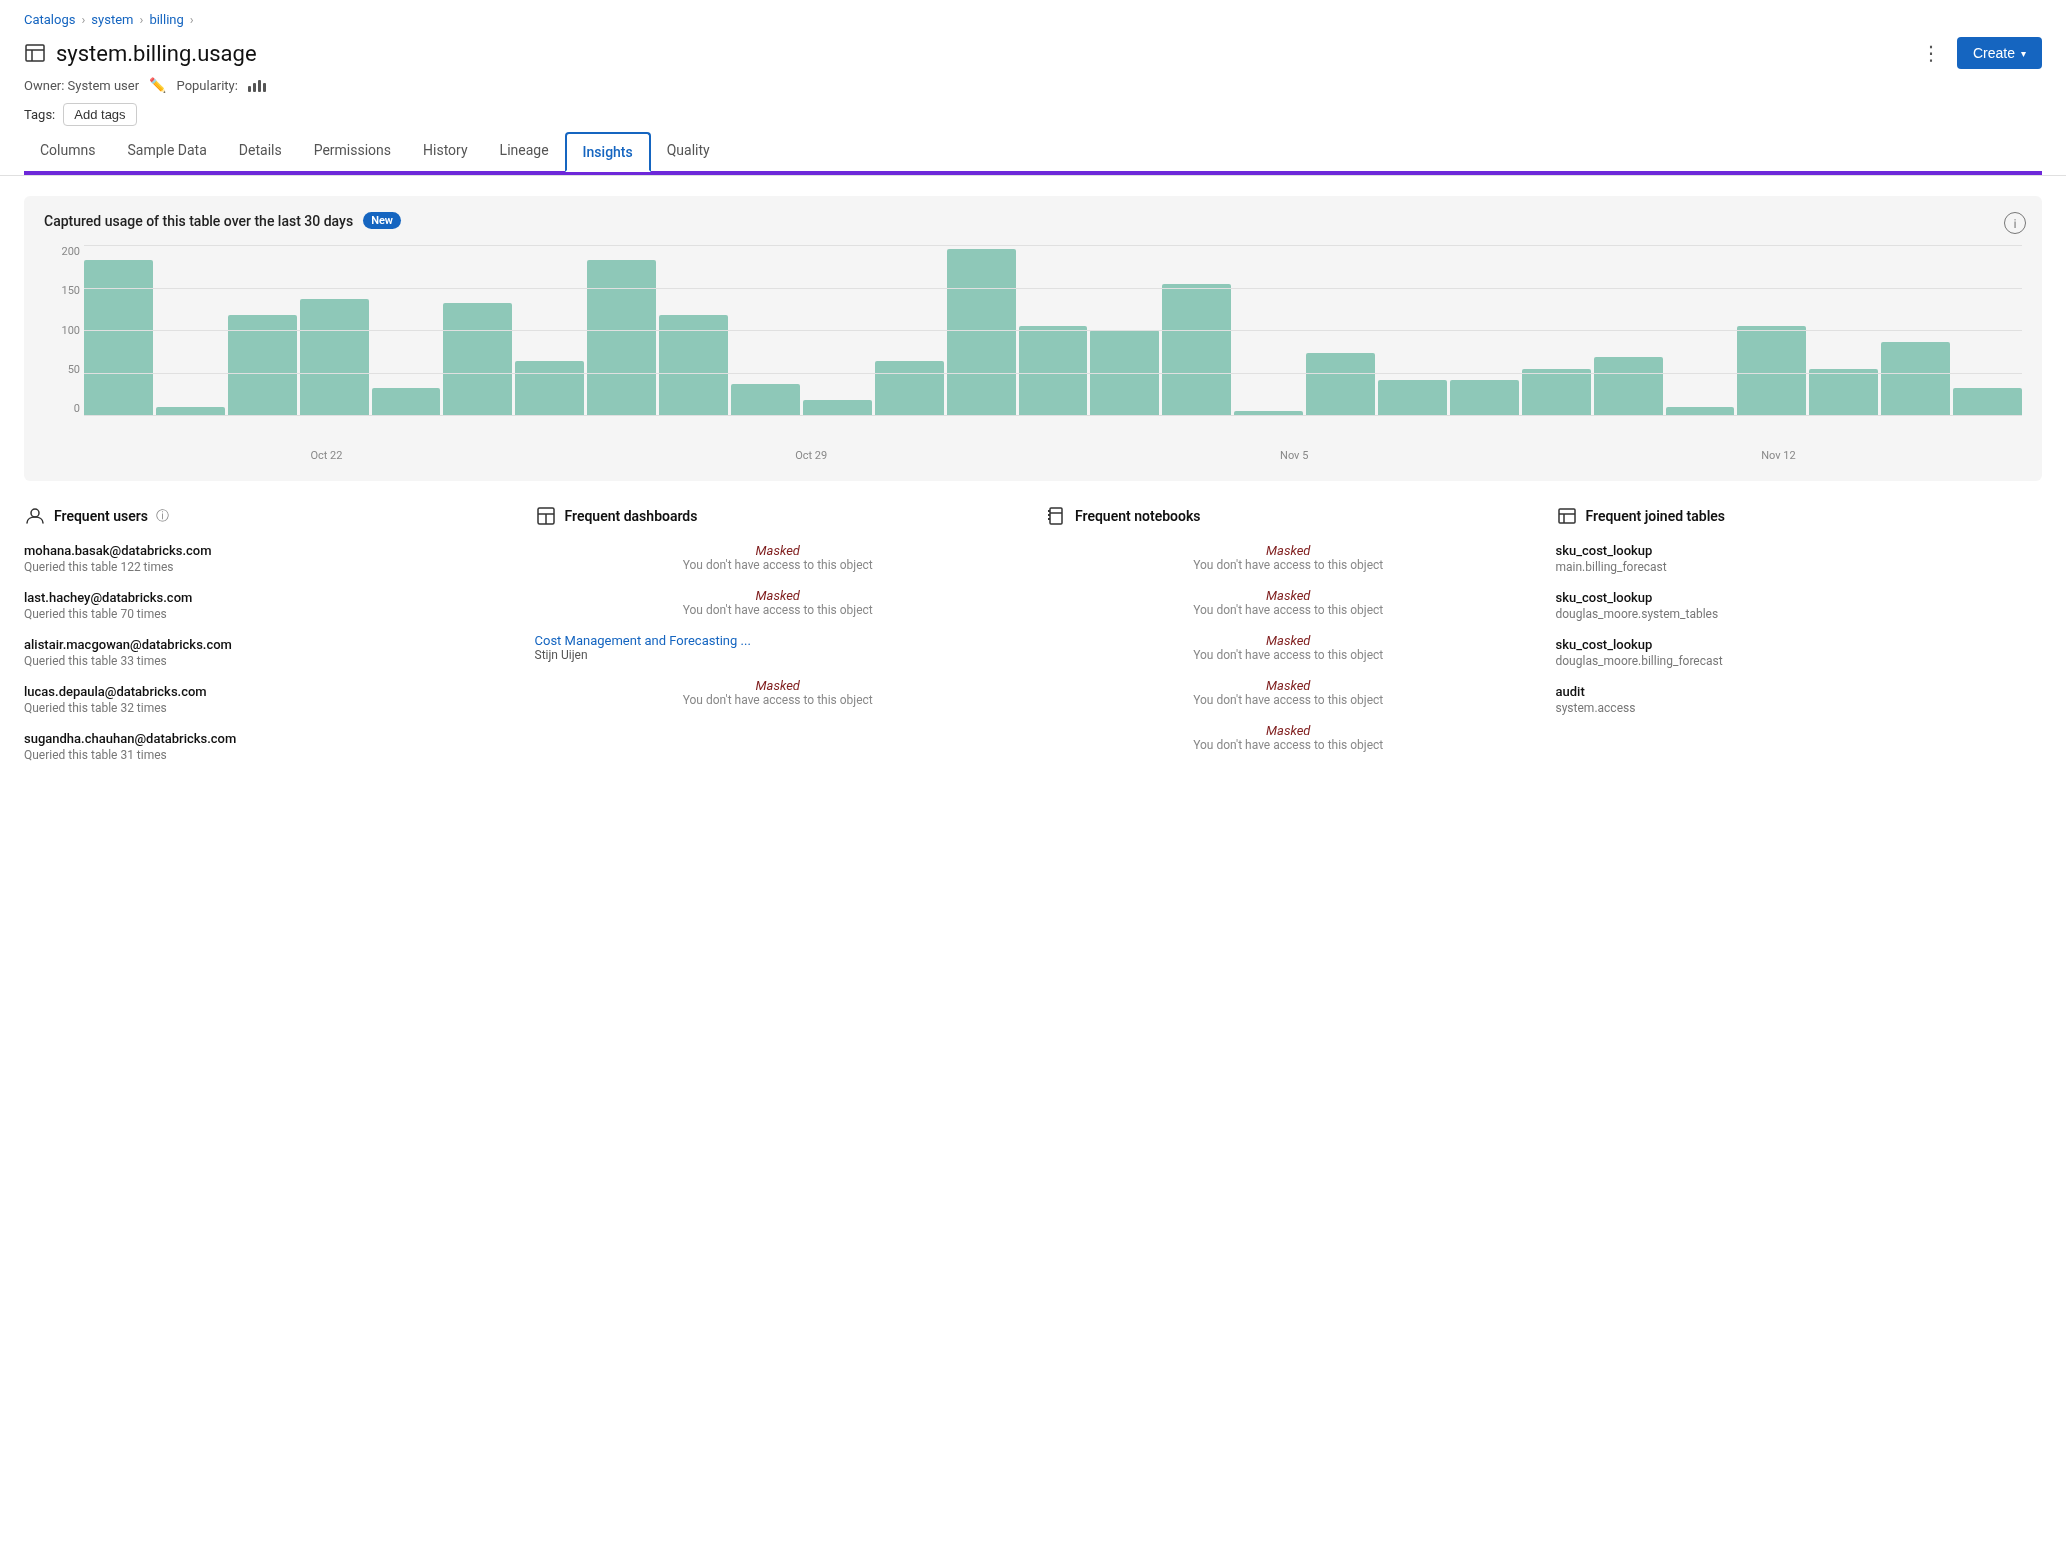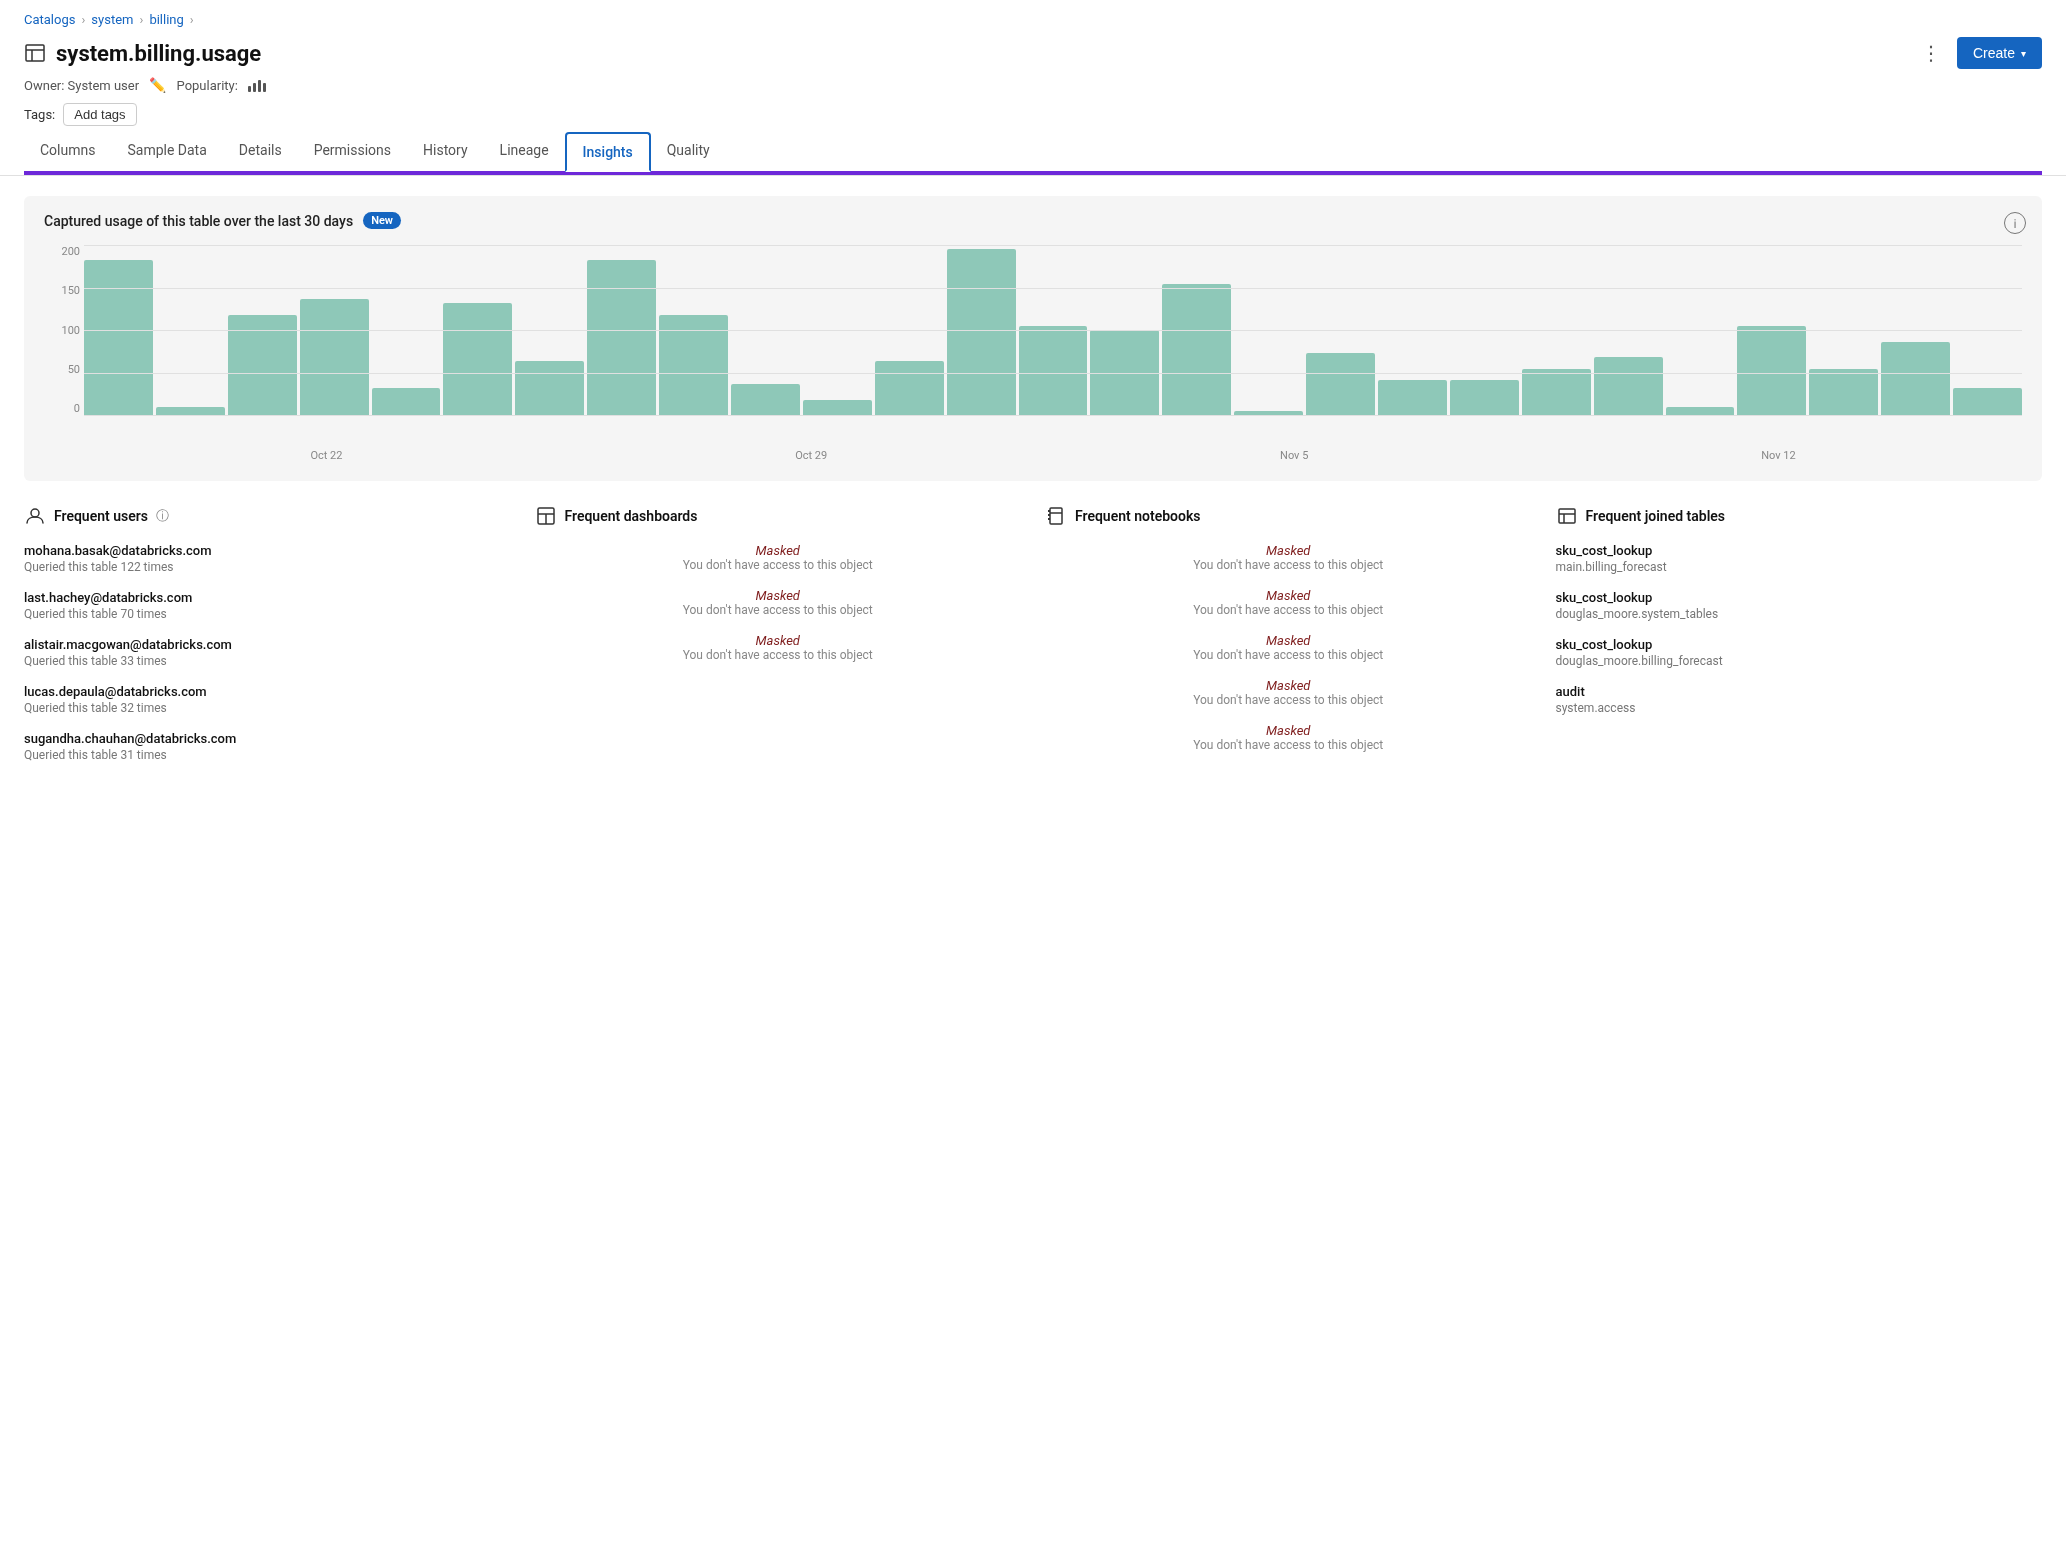--- a/index.html
+++ b/index.html
@@ -4,21 +4,21 @@
   <style>
     * { box-sizing: border-box; margin: 0; padding: 0; }
     body { font-family: -apple-system, BlinkMacSystemFont, 'Segoe UI', Roboto, sans-serif; background: #fff; color: #333; font-size: 14px; }
     .top-bar { padding: 12px 24px 0; border-bottom: 1px solid #e0e0e0; }
     .breadcrumb { display: flex; align-items: center; gap: 6px; font-size: 13px; color: #555; margin-bottom: 10px; }
     .breadcrumb a { color: #1565c0; text-decoration: none; }
     .breadcrumb-sep { color: #999; }
     .title-row { display: flex; align-items: center; justify-content: space-between; margin-bottom: 8px; }
     .title-left { display: flex; align-items: center; gap: 10px; }
     .table-icon { width: 22px; height: 22px; display: inline-flex; align-items: center; justify-content: center; }
-    .page-title { font-size: 22px; font-weight: 700; color: #111; }
+    .page-title { font-size: 22px; font-weight: 400; color: #111; }
     .title-actions { display: flex; align-items: center; gap: 8px; }
     .more-btn { background: none; border: none; cursor: pointer; font-size: 20px; color: #555; padding: 4px 8px; border-radius: 4px; }
     .create-btn { background: #1565c0; color: #fff; border: none; border-radius: 4px; padding: 8px 16px; font-size: 14px; cursor: pointer; display: flex; align-items: center; gap: 6px; }
     .create-btn .chevron { font-size: 10px; }
     .meta-row { display: flex; align-items: center; gap: 10px; font-size: 13px; color: #555; margin-bottom: 10px; }
     .meta-row .edit-icon { color: #555; font-size: 14px; cursor: pointer; }
     .popularity-bars { display: inline-flex; align-items: flex-end; gap: 2px; height: 14px; }
     .popularity-bars span { background: #555; border-radius: 1px; width: 3px; }
     .tags-row { display: flex; align-items: center; gap: 8px; margin-bottom: 4px; font-size: 13px; }
     .add-tags-btn { border: 1px solid #ccc; border-radius: 4px; background: #fff; padding: 3px 10px; font-size: 13px; cursor: pointer; color: #333; }
@@ -240,20 +240,24 @@
 
       <div class="list-item">
         <div class="masked-label">Masked</div>
         <div class="no-access">You don't have access to this object</div>
       </div>
       <div class="list-item">
         <div class="masked-label">Masked</div>
         <div class="no-access">You don't have access to this object</div>
       </div>
       <div class="list-item">
+        <div class="list-item-link" style="color:#1565c0; cursor:pointer;">Cost Management and Forecasting ...</div>
+        <div class="list-item-sub2">Stijn Uijen</div>
+      </div>
+      <div class="list-item">
         <div class="masked-label">Masked</div>
         <div class="no-access">You don't have access to this object</div>
       </div>
     </div>
 
     <div class="section">
       <div class="section-header">
         <div class="section-icon">
           <svg width="20" height="20" viewBox="0 0 20 20" fill="none">
             <rect x="4" y="2" width="12" height="16" rx="1" stroke="#333" stroke-width="1.5" fill="none"></rect>

